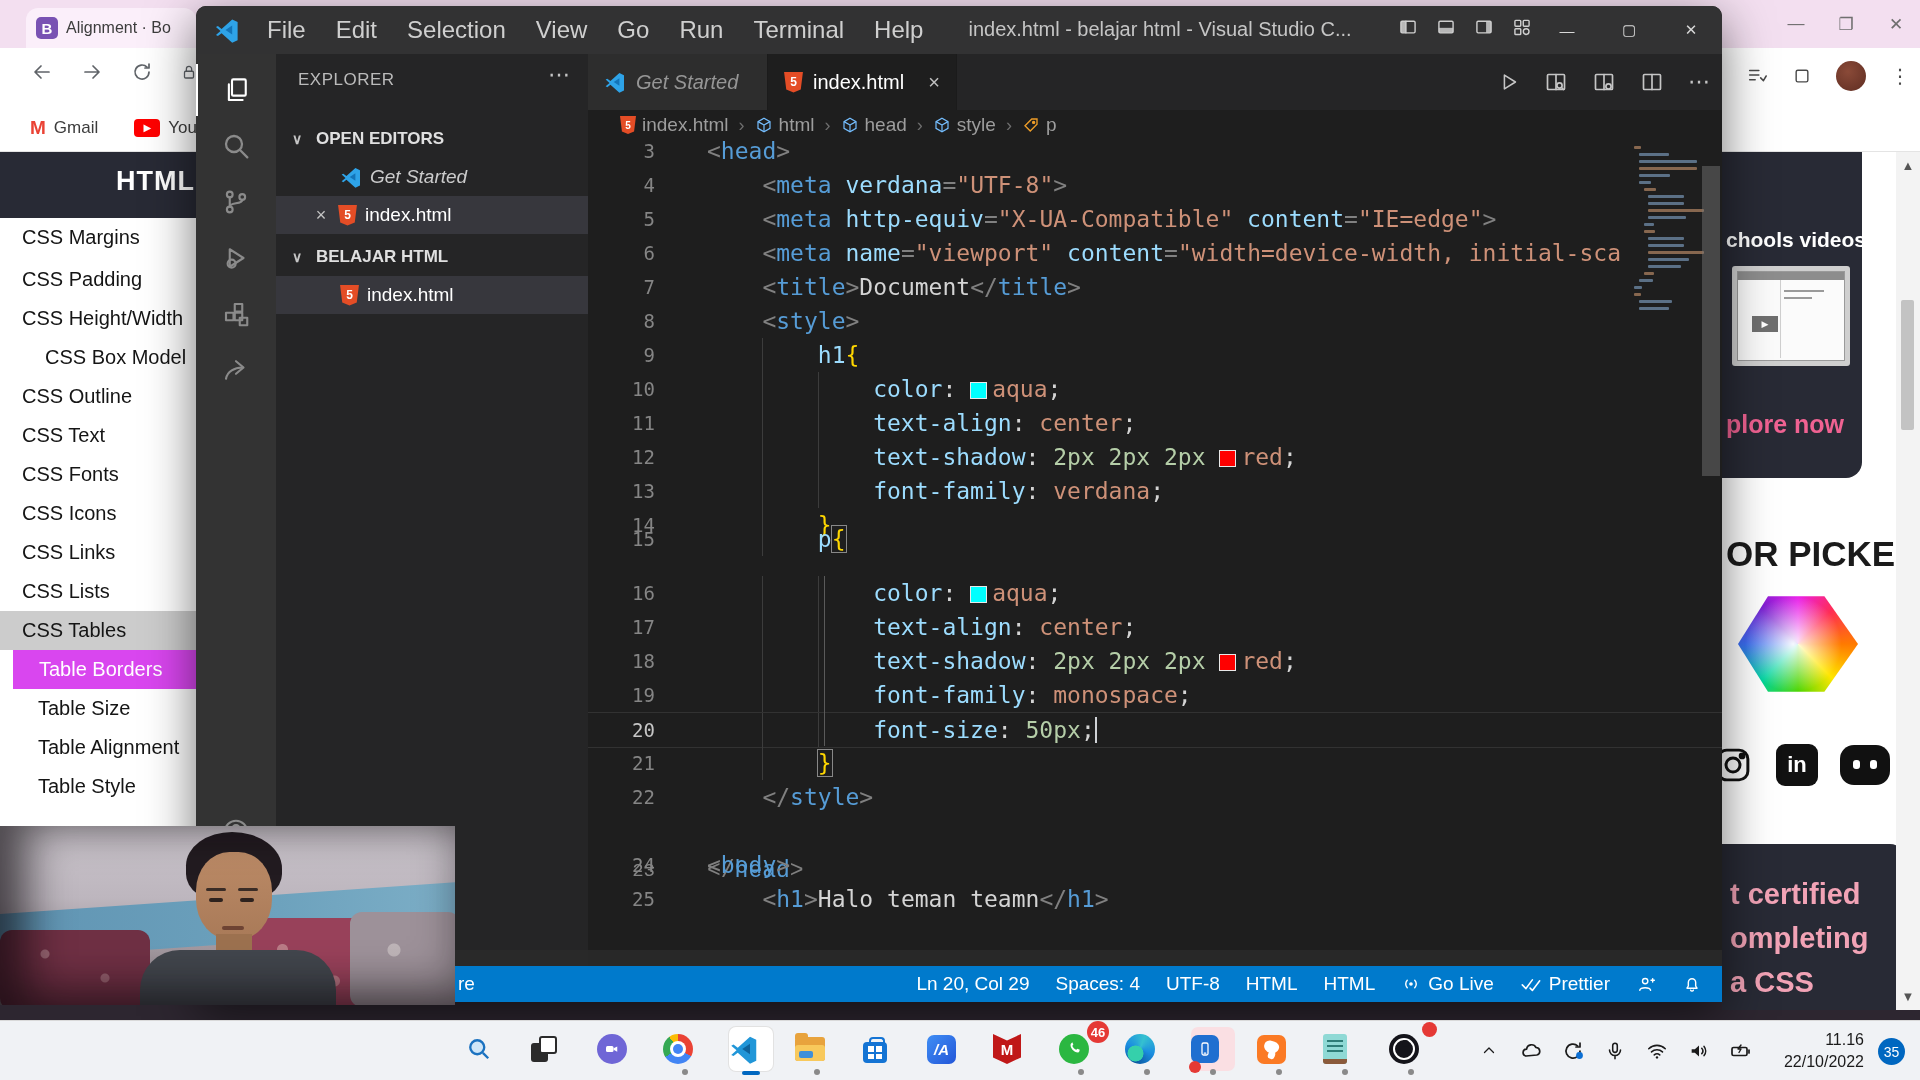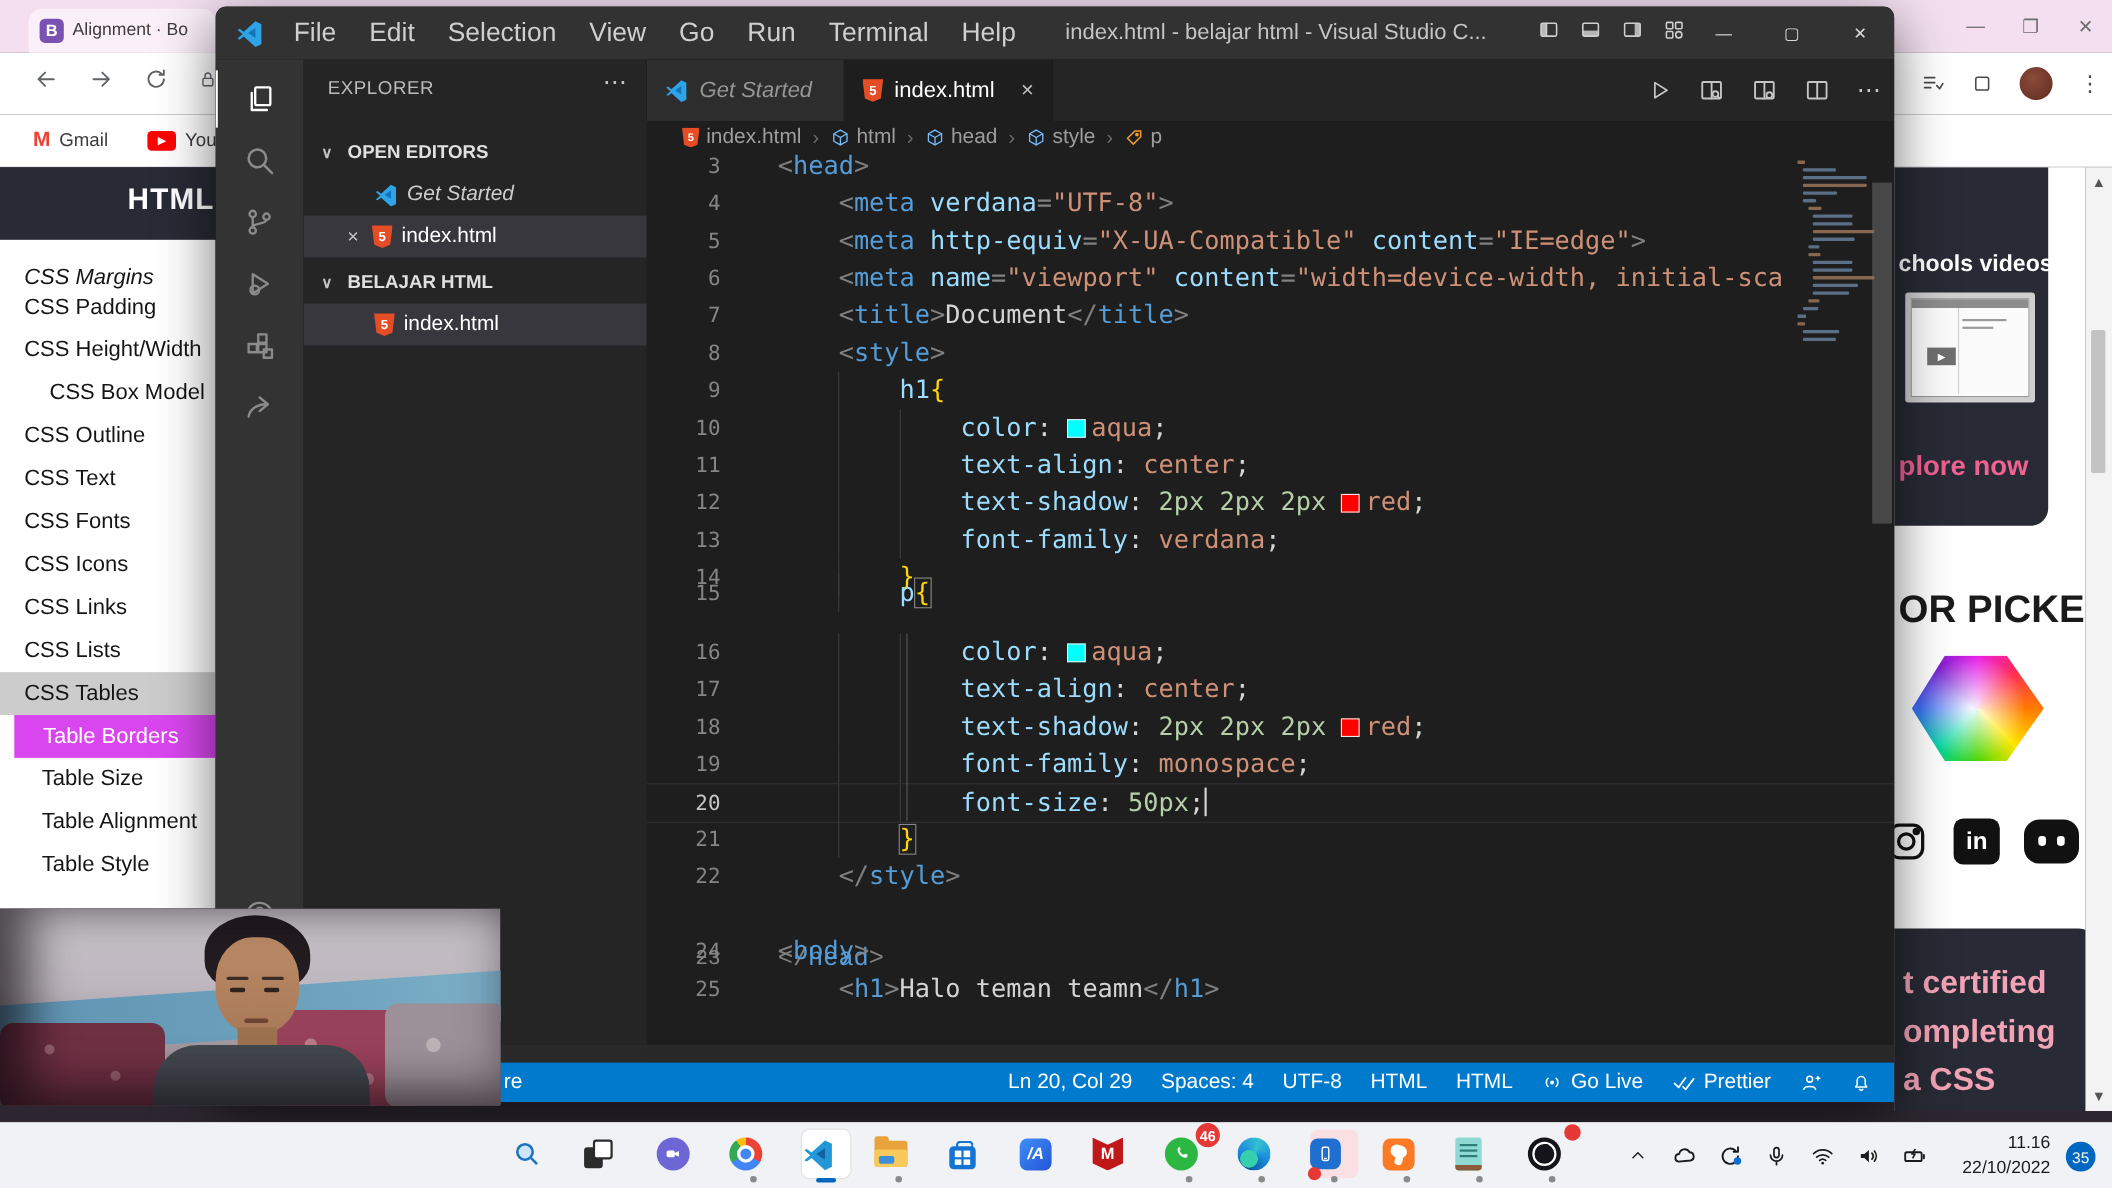--- a/index.html
+++ b/index.html
@@ -221,21 +221,21 @@
     <div class="w3-topnav">
       <span class="w3-home ic32"></span>
       <span class="w3-title">HTML</span>
       <span class="w3-nav-right">
         <span class="ic36"></span>
         <span class="ic36"></span>
       </span>
     </div>
 
     <div class="w3-sidebar">
-        <div class="w3-item" style="top: 15px; font-style: italic;">CSS Margins</div>
+        <div class="w3-item" style="top: 0;">CSS Margins</div>
         <div class="w3-item" style="top: 42px;">CSS Padding</div>
         <div class="w3-item" style="top: 81px;">CSS Height/Width</div>
         <div class="w3-item" style="top: 120px; padding-left: 45px;">CSS Box Model</div>
         <div class="w3-item" style="top: 159px;">CSS Outline</div>
         <div class="w3-item" style="top: 198px;">CSS Text</div>
         <div class="w3-item" style="top: 237px;">CSS Fonts</div>
         <div class="w3-item" style="top: 276px;">CSS Icons</div>
         <div class="w3-item" style="top: 315px;">CSS Links</div>
         <div class="w3-item" style="top: 354px;">CSS Lists</div>
         <div class="w3-item hover" style="top: 393px;">CSS Tables</div>

